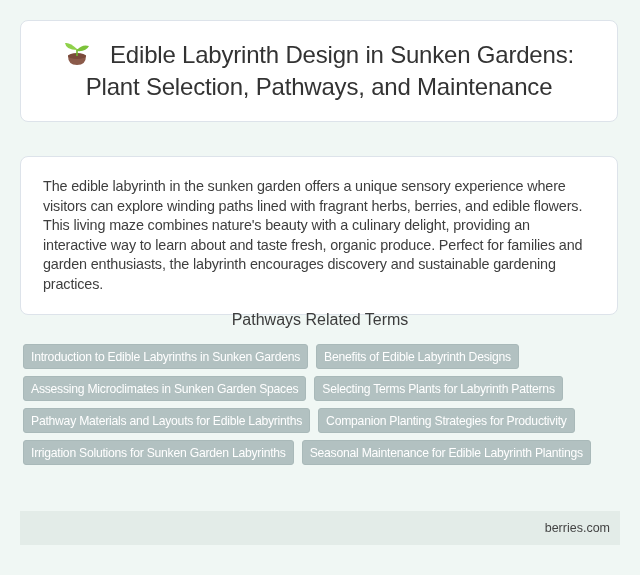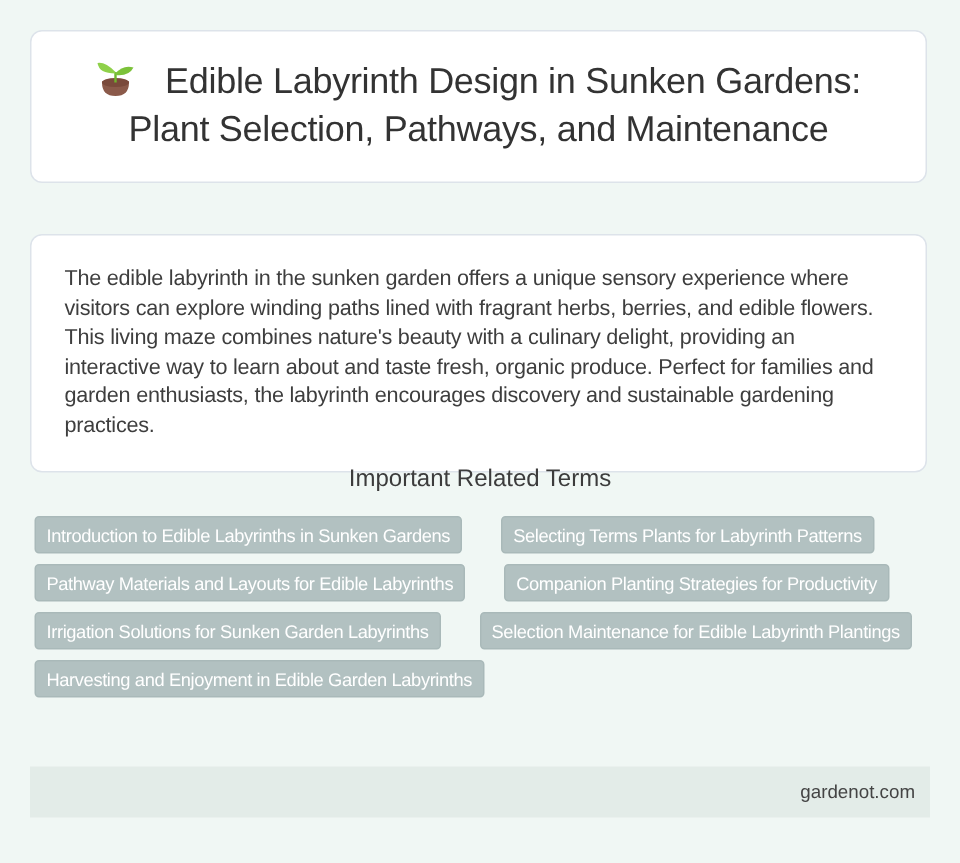--- a/index.html
+++ b/index.html
@@ -69,21 +69,21 @@
       margin: 0;
       font-weight: normal;
     }
     .tags {
       position: absolute;
       top: 344px;
       left: 23px;
       width: 600px;
       display: flex;
       flex-wrap: wrap;
-      gap: 7px 26px;
+      gap: 7px 8px;
     }
     .tag {
       height: 25px;
       line-height: 25px;
       padding: 0 7px;
       background: #b2c1c1;
       color: #ffffff;
       font-size: 12.2px;
       border: 1px solid #a9b9b9;
       border-radius: 3px;
@@ -121,27 +121,28 @@
         <path d="M13 10 Q18 4 25 6 Q22 12 13 11 Z" fill="#7cc23a"></path>
       </svg>
     </span><span>Edible Labyrinth Design in Sunken Gardens: Plant Selection, Pathways, and Maintenance</span>
   </h1>
 </div>
 
 <div class="card desc-card">
   <p class="desc-text">The edible labyrinth in the sunken garden offers a unique sensory experience where visitors can explore winding paths lined with fragrant herbs, berries, and edible flowers. This living maze combines nature's beauty with a culinary delight, providing an interactive way to learn about and taste fresh, organic produce. Perfect for families and garden enthusiasts, the labyrinth encourages discovery and sustainable gardening practices.</p>
 </div>
 
-<h2 class="terms-title">Important Related Terms</h2>
+<h2 class="terms-title">Pathways Related Terms</h2>
 
 <div class="tags">
   <span class="tag">Introduction to Edible Labyrinths in Sunken Gardens</span>
+  <span class="tag">Benefits of Edible Labyrinth Designs</span>
+  <span class="tag">Assessing Microclimates in Sunken Garden Spaces</span>
   <span class="tag">Selecting Terms Plants for Labyrinth Patterns</span>
   <span class="tag">Pathway Materials and Layouts for Edible Labyrinths</span>
   <span class="tag">Companion Planting Strategies for Productivity</span>
   <span class="tag">Irrigation Solutions for Sunken Garden Labyrinths</span>
-  <span class="tag">Selection Maintenance for Edible Labyrinth Plantings</span>
-  <span class="tag">Harvesting and Enjoyment in Edible Garden Labyrinths</span>
+  <span class="tag">Seasonal Maintenance for Edible Labyrinth Plantings</span>
 </div>
 
 <div class="footer">
-  <span>gardenot.com</span>
+  <span>berries.com</span>
 </div>
 
 </body></html>

